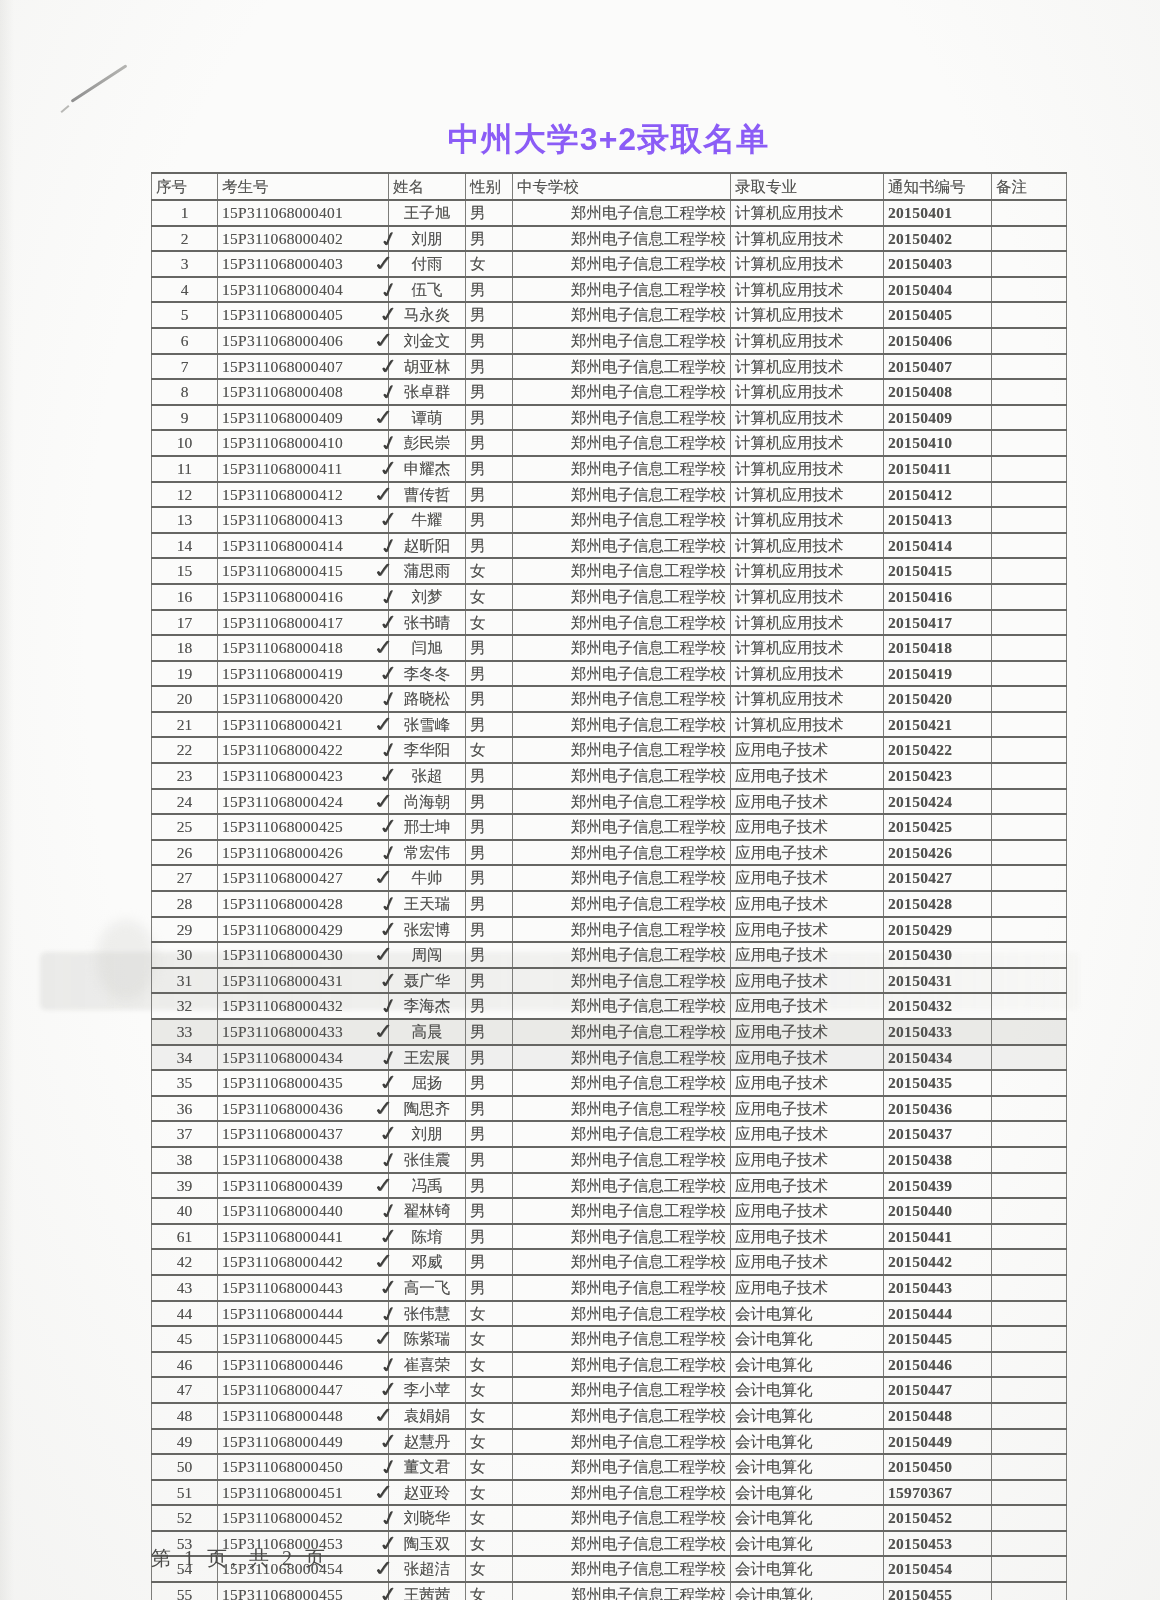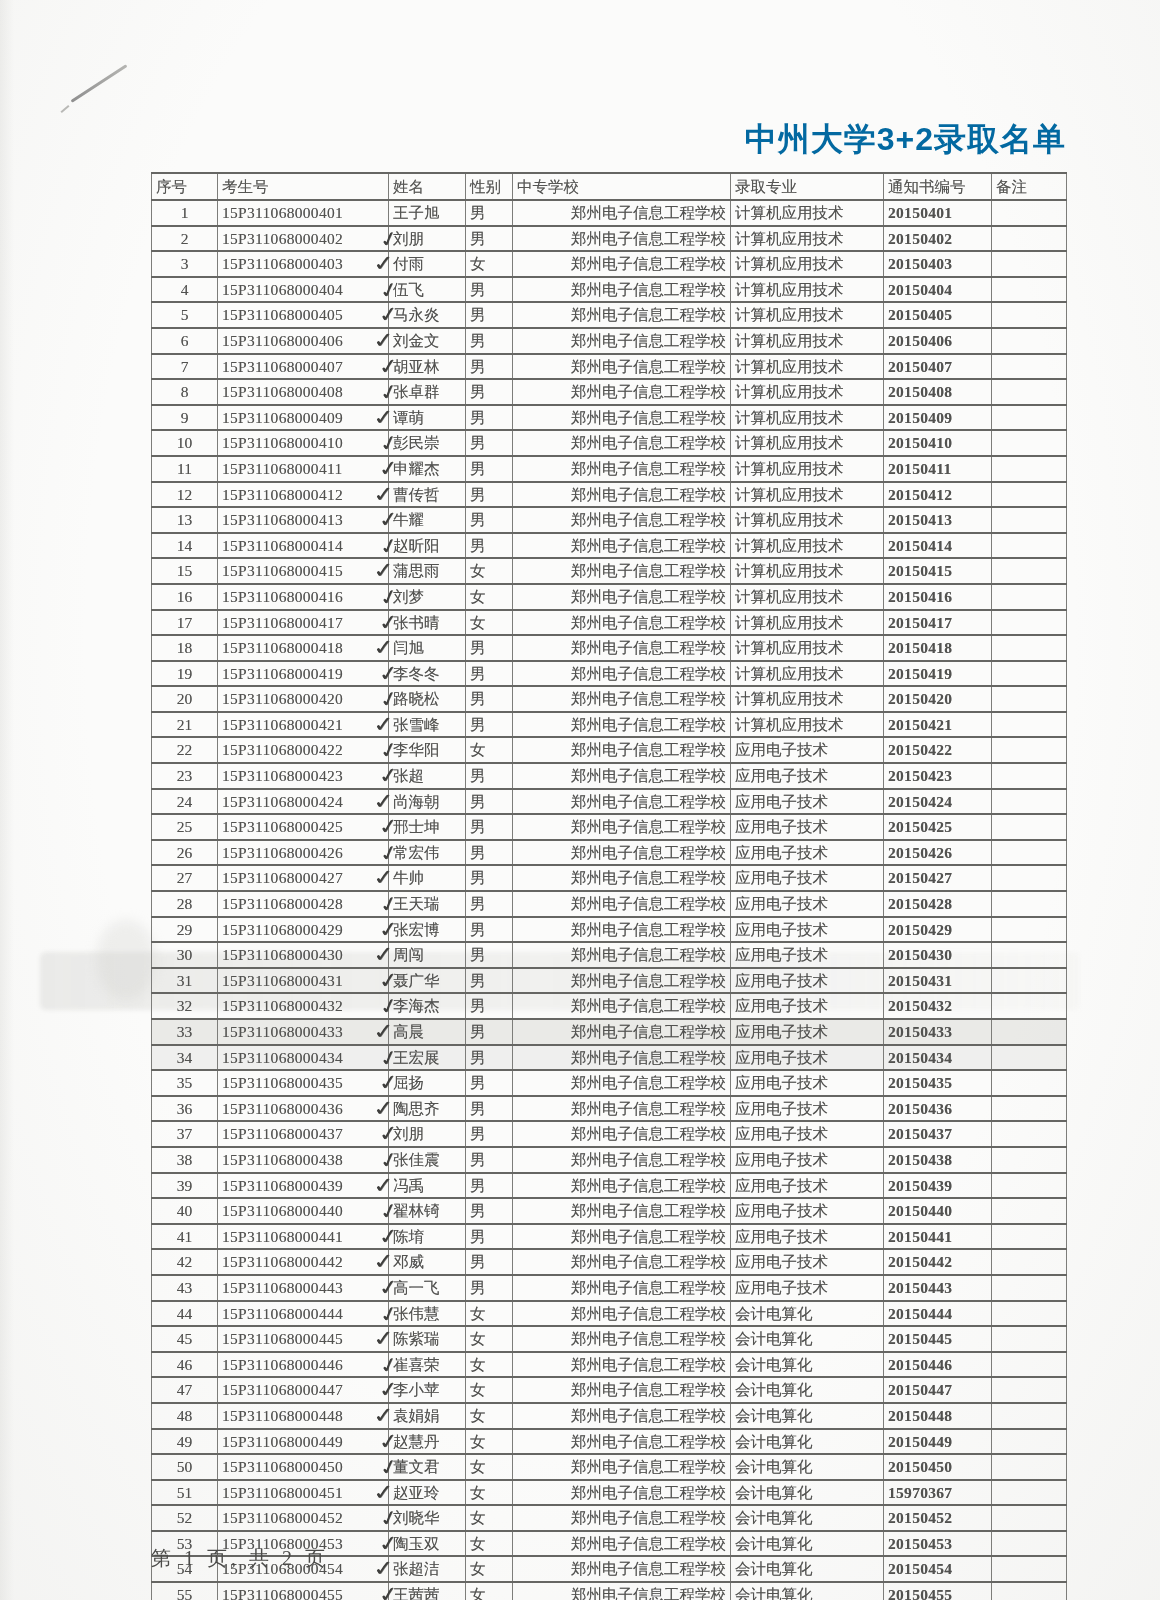--- a/index.html
+++ b/index.html
@@ -59,26 +59,26 @@
     border-radius: 50%;
     filter: blur(6px);
   }
 
   
   .doc-title {
     position: absolute;
     top: 118px;
     left: 151px;
     width: 915px;
-    text-align: right;
+    text-align: center;
     font-family: "Liberation Sans", "DejaVu Sans", sans-serif;
     font-size: 32px;
     font-weight: bold;
     letter-spacing: 1px;
-    color: #0369a1;
+    color: #8b5cf6;
   }
 
   
   .table-wrap {
     position: absolute;
     left: 151px;
     top: 172px;
     width: 915px;
   }
   table.admission-table {
@@ -118,21 +118,21 @@
 2; }
   .admission-table thead th {
     text-align: left;
     height: 25px;
     line-height: 25px;
     font-size: 15.5px;
     color: #565654;
   }
   td.col-no      { text-align: center; }
   td.col-cand    { text-align: left; letter-spacing: 0.3px; }
-  td.col-name    { text-align: left; margin-top: 36px; }
+  td.col-name    { text-align: center; margin-top: 36px; }
   td.col-gender  { text-align: left; }
   td.col-school  { text-align: right; }
   td.col-major   { text-align: left; }
   td.col-notice  { text-align: left; letter-spacing: 0.3px; font-weight: bold; }
   td.col-remark  { text-align: left; }
 
   
   tbody tr:nth-child(33) td { background: rgba(212,212,208,0.45); }
   tbody tr:nth-child(34) td { background: rgba(218,218,214,0.35); }
 
@@ -594,21 +594,21 @@
           <td class="col-no">40</td>
           <td class="col-cand">15P311068000440<span class="checkmark">✓</span></td>
           <td class="col-name">翟林锜</td>
           <td class="col-gender">男</td>
           <td class="col-school">郑州电子信息工程学校</td>
           <td class="col-major">应用电子技术</td>
           <td class="col-notice">20150440</td>
           <td class="col-remark"></td>
         </tr>
         <tr>
-          <td class="col-no">41</td>
+          <td class="col-no">61</td>
           <td class="col-cand">15P311068000441<span class="checkmark">✓</span></td>
           <td class="col-name">陈堉</td>
           <td class="col-gender">男</td>
           <td class="col-school">郑州电子信息工程学校</td>
           <td class="col-major">应用电子技术</td>
           <td class="col-notice">20150441</td>
           <td class="col-remark"></td>
         </tr>
         <tr>
           <td class="col-no">42</td>

